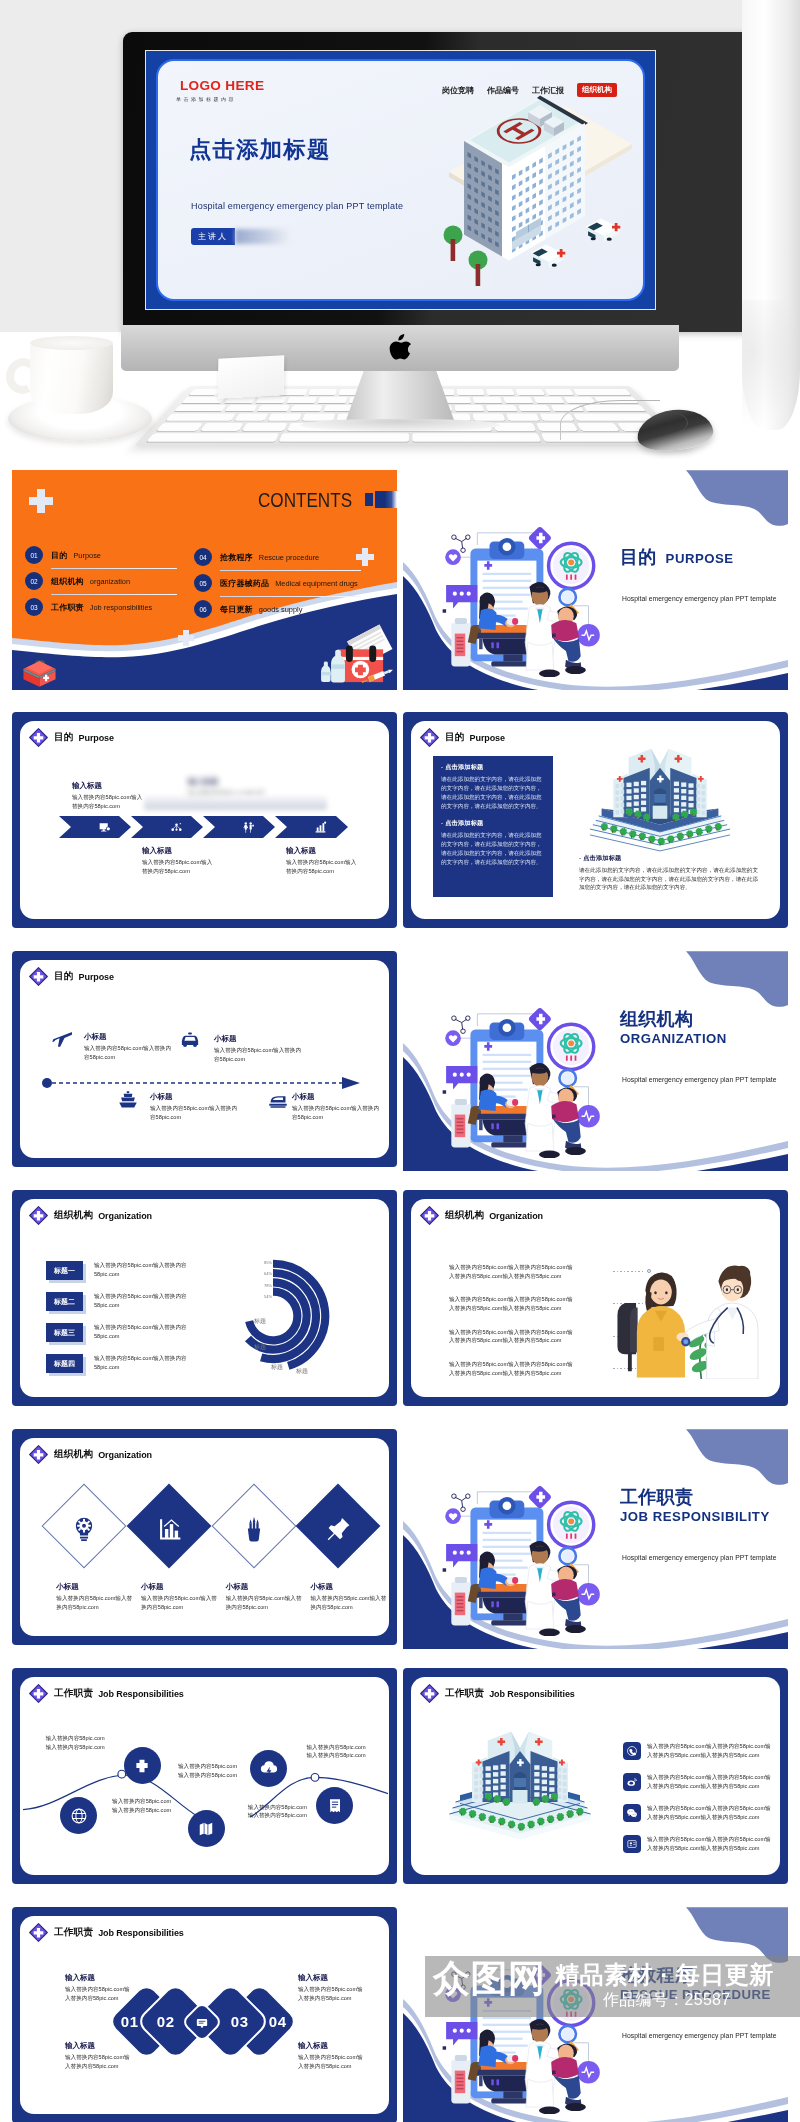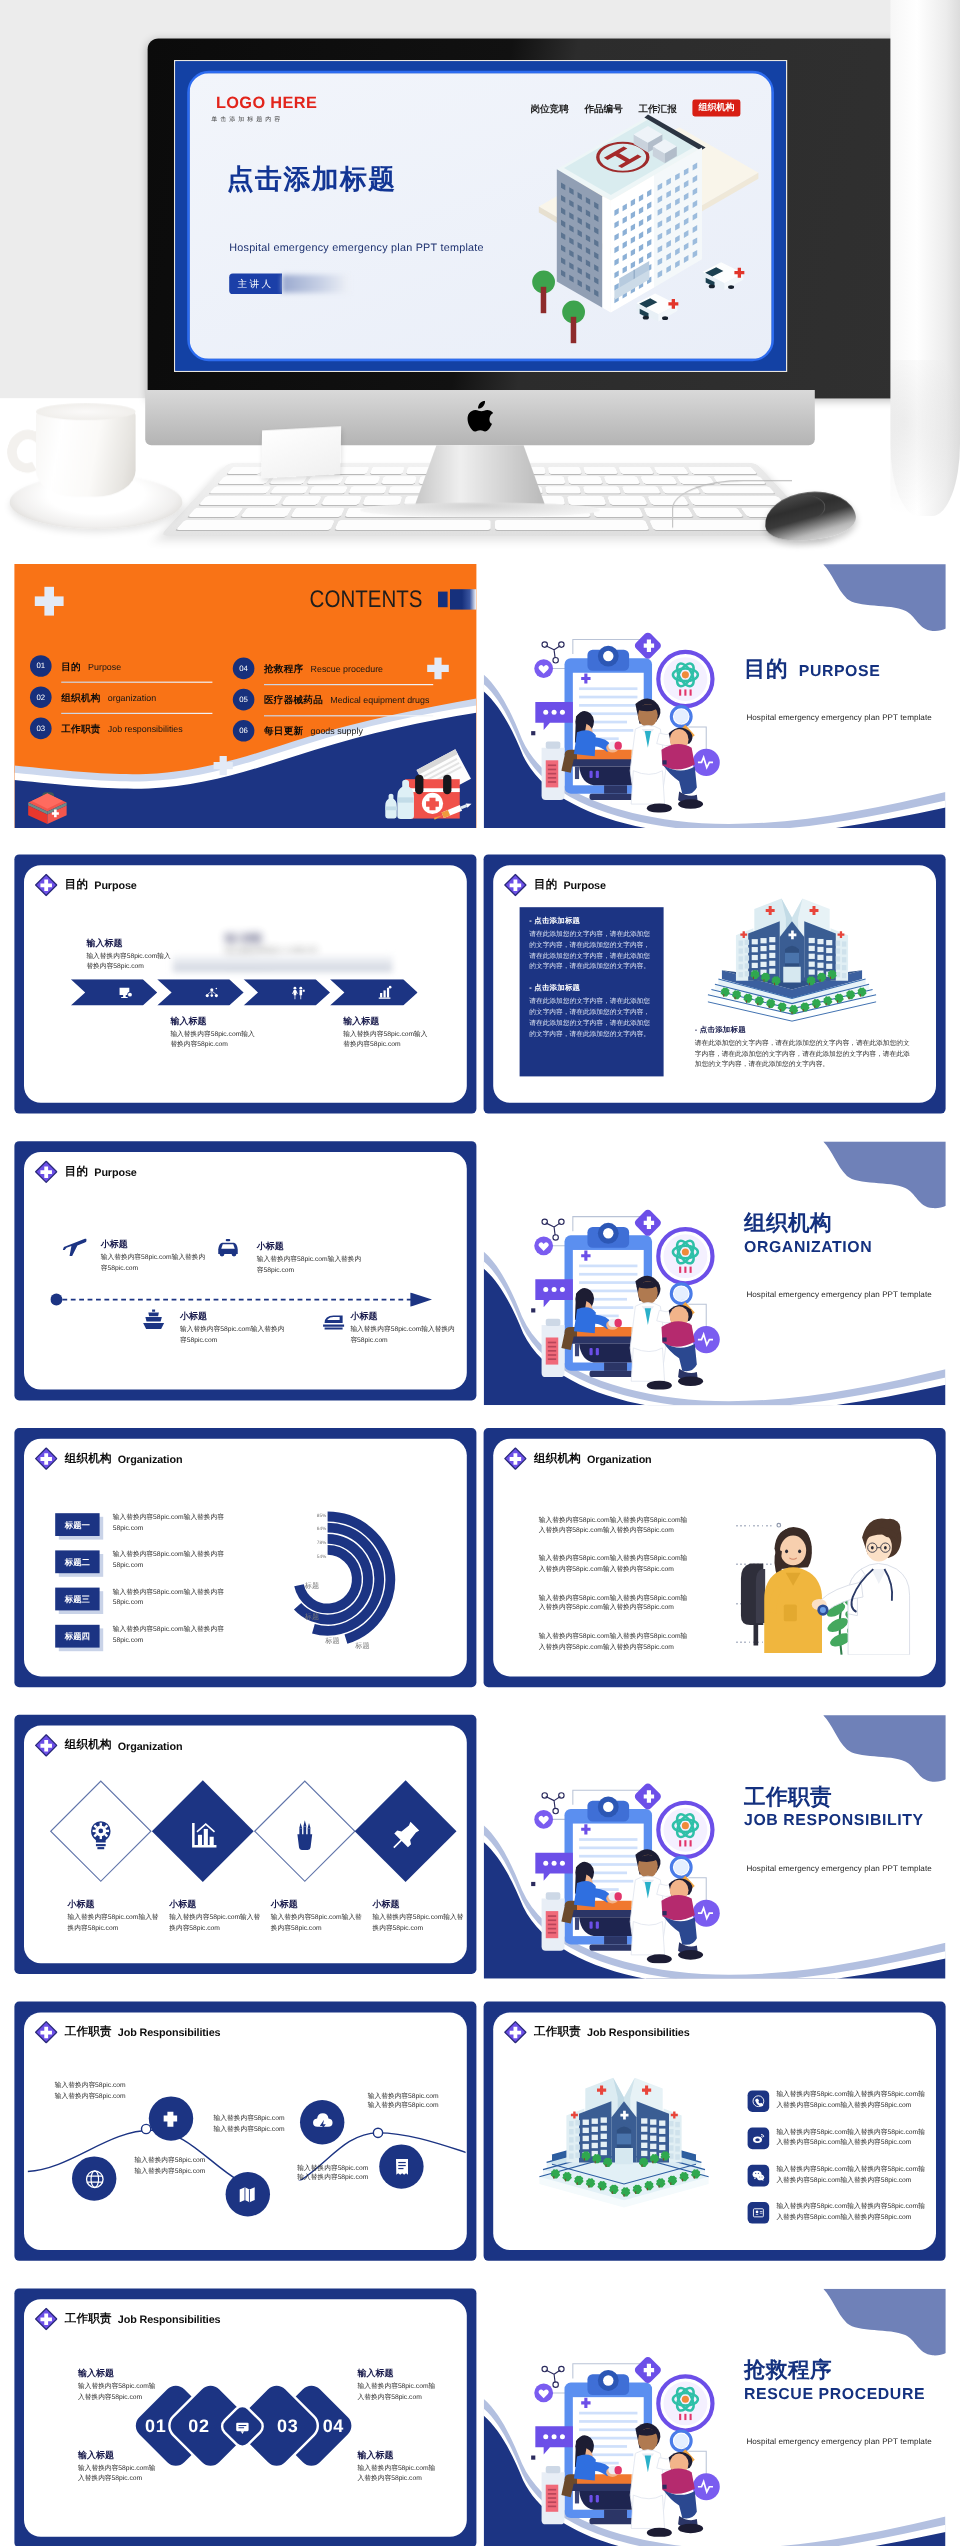--- a/index.html
+++ b/index.html
@@ -1945,13 +1945,18 @@
   <rect x="4" y="112" width="4" height="4" fill="#2b2b5e"></rect>
   <rect x="130" y="140" width="4" height="4" fill="#2b2b5e"></rect>
 </svg>
     <div class="hx-ttl stack">
         <span class="hx-cn">抢救程序</span>
         <span class="hx-en">RESCUE PROCEDURE</span>
       </div>
     <div class="hx-sub">Hospital emergency emergency plan PPT template</div>
   </div>
 
+  <div class="wm">
+    <div class="wm-logo">众图网</div>
+    <div class="wm-tag">精品素材 · 每日更新</div>
+    <div class="wm-no">作品编号：25587</div>
+  </div>
 </div>
 
 </body></html>

